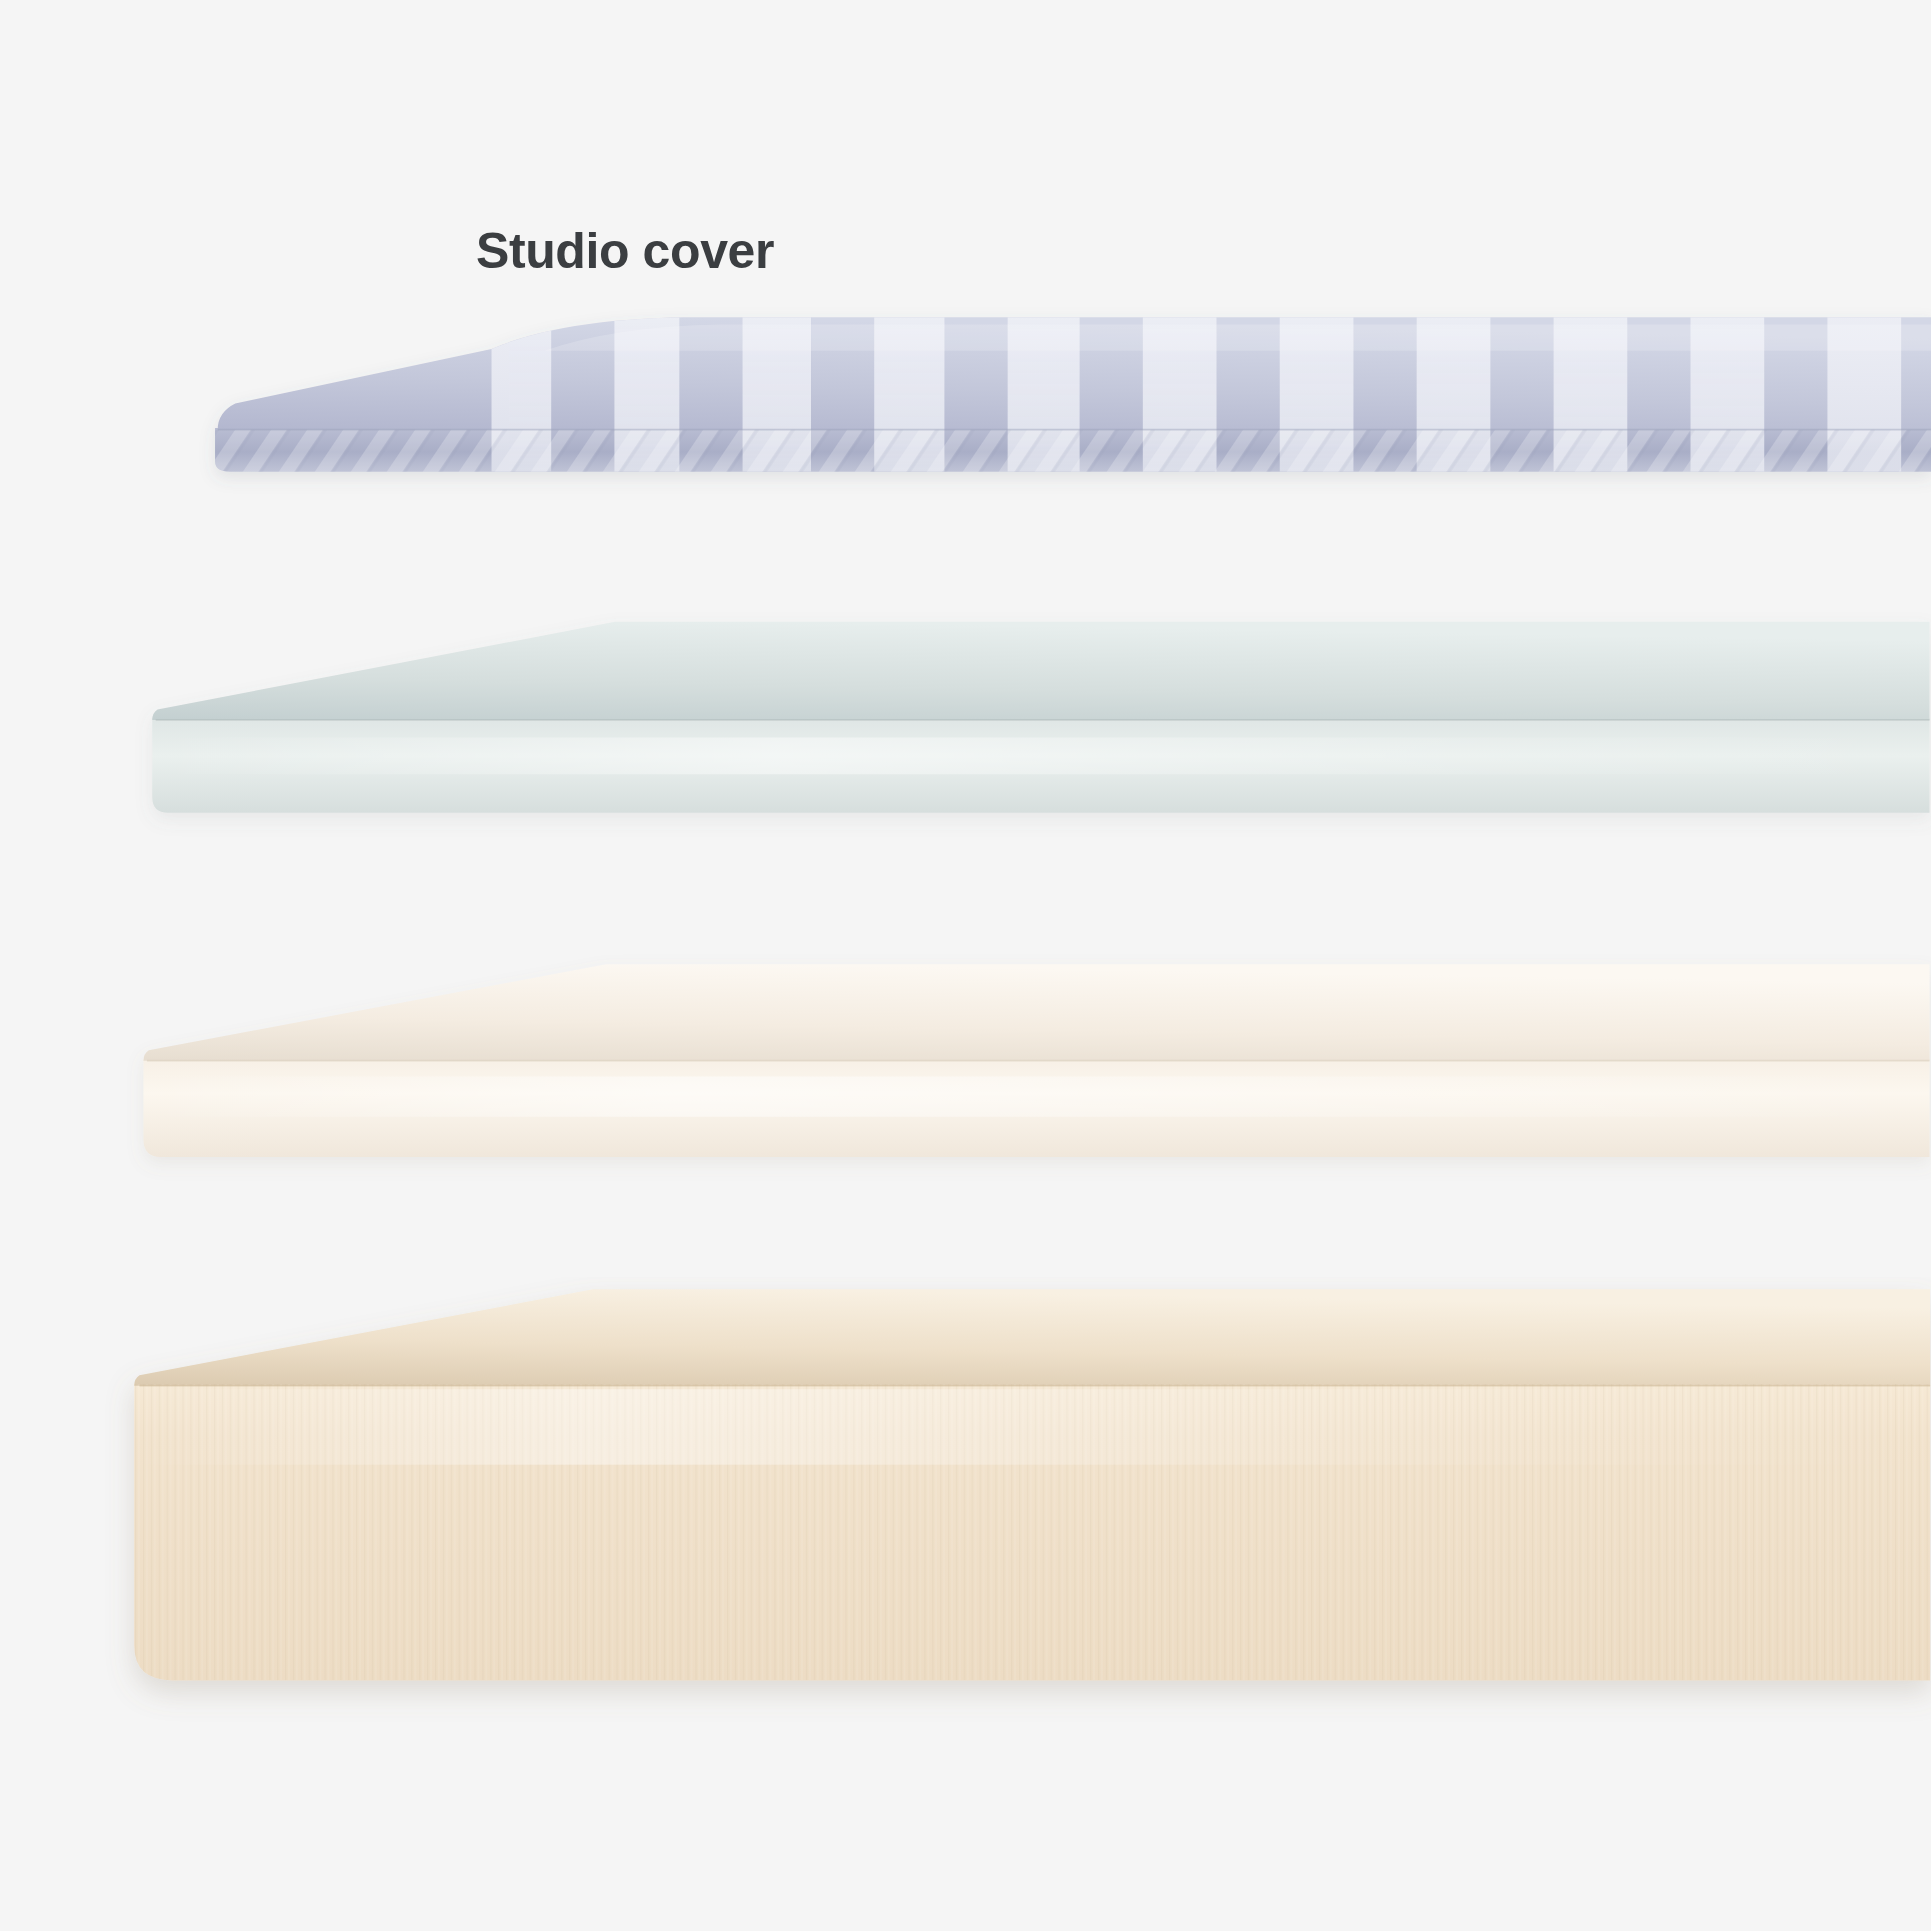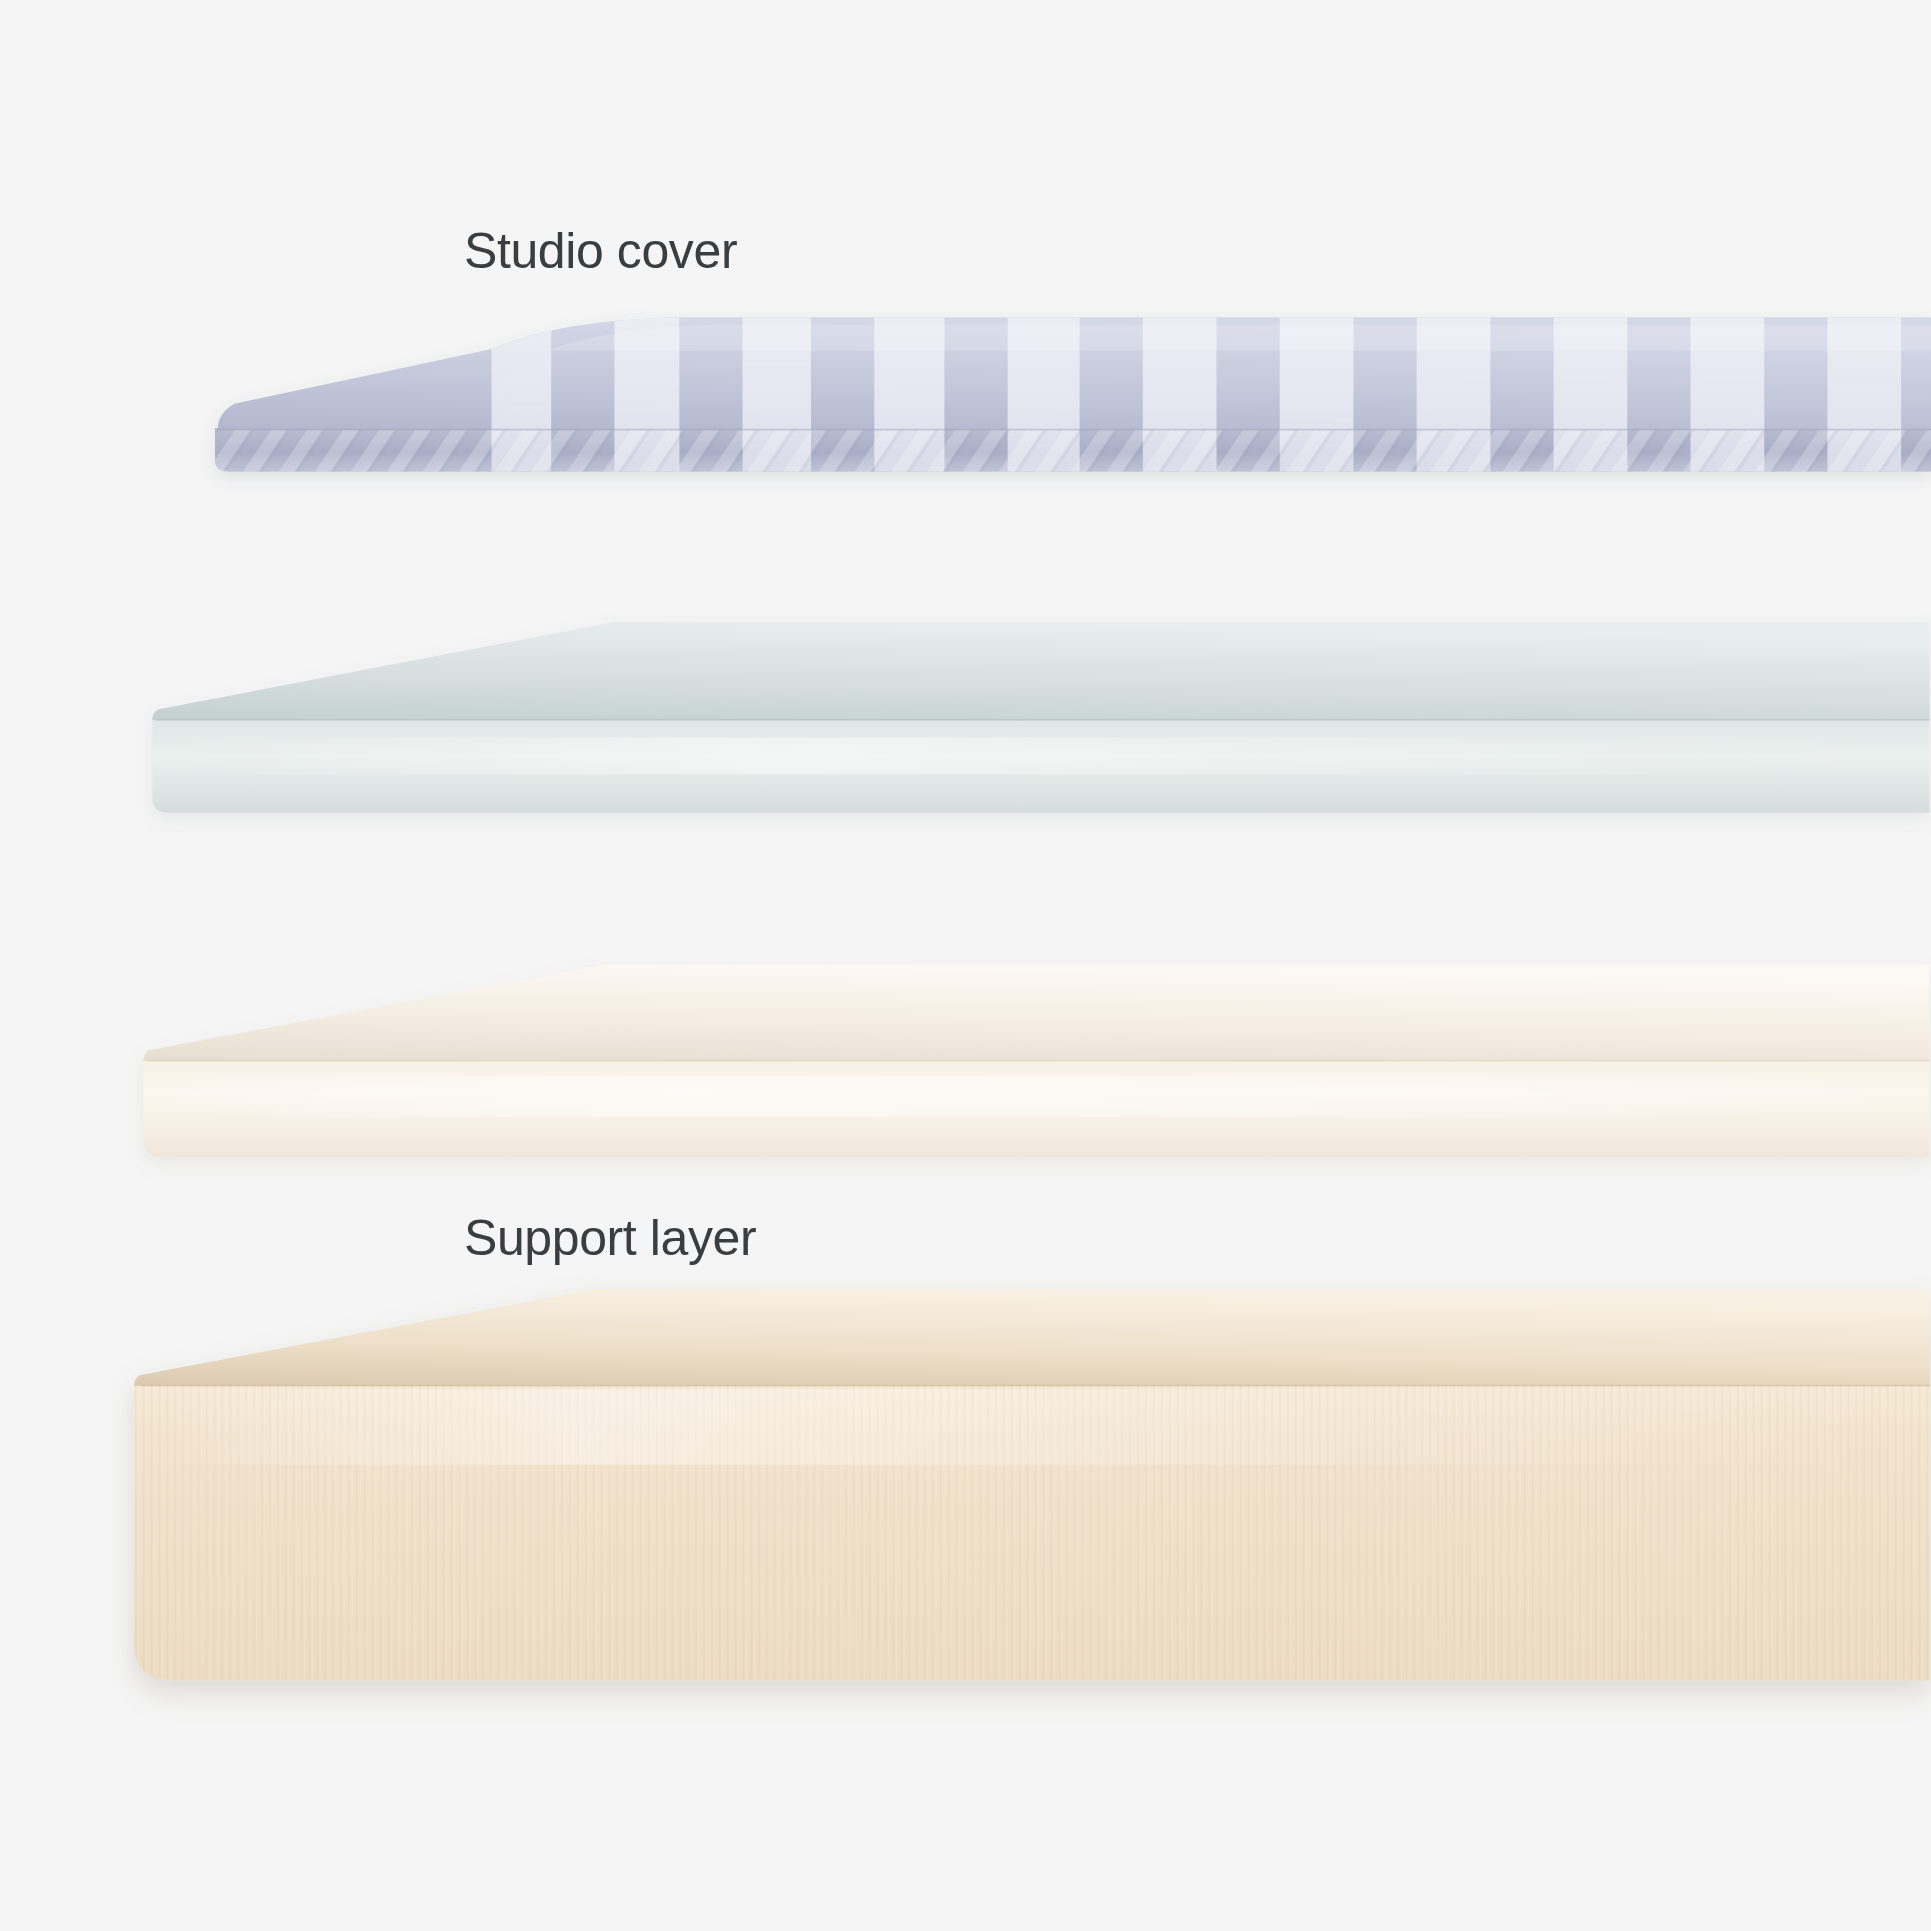--- a/index.html
+++ b/index.html
@@ -17,23 +17,23 @@
   #stage {
     position: relative;
     width: 1931px;
     height: 1931px;
     background: #f5f5f5;
   }
 
   
   .layer-label {
     position: absolute;
-    left: 464px;
+    left: 476px;
     font-family: "Liberation Sans", sans-serif;
-    font-weight: 400;
+    font-weight: 700;
     font-size: 50px;
     letter-spacing: -0.4px;
     color: #3b3e41;
     white-space: nowrap;
     line-height: 1;
   }
   #label-0 { top: 226px; }
   #label-1 { top: 537px; }
   #label-2 { top: 875px; }
   #label-3 { top: 1213px; }
@@ -235,16 +235,15 @@
       </g>
 
       <path d="M 158 124 L 2200 124" stroke="#cdb795" stroke-opacity="0.5" stroke-width="2" fill="none"></path>
     </svg>
   </div>
 
   <div class="layer-label noselect" id="label-0" style="color: rgb(59, 62, 65);">Studio cover</div>
 
 
 
-  <div class="layer-label noselect" id="label-3" style="color: rgb(59, 62, 65);">Support layer</div>
 
 </div>
 
 
 </body></html>

